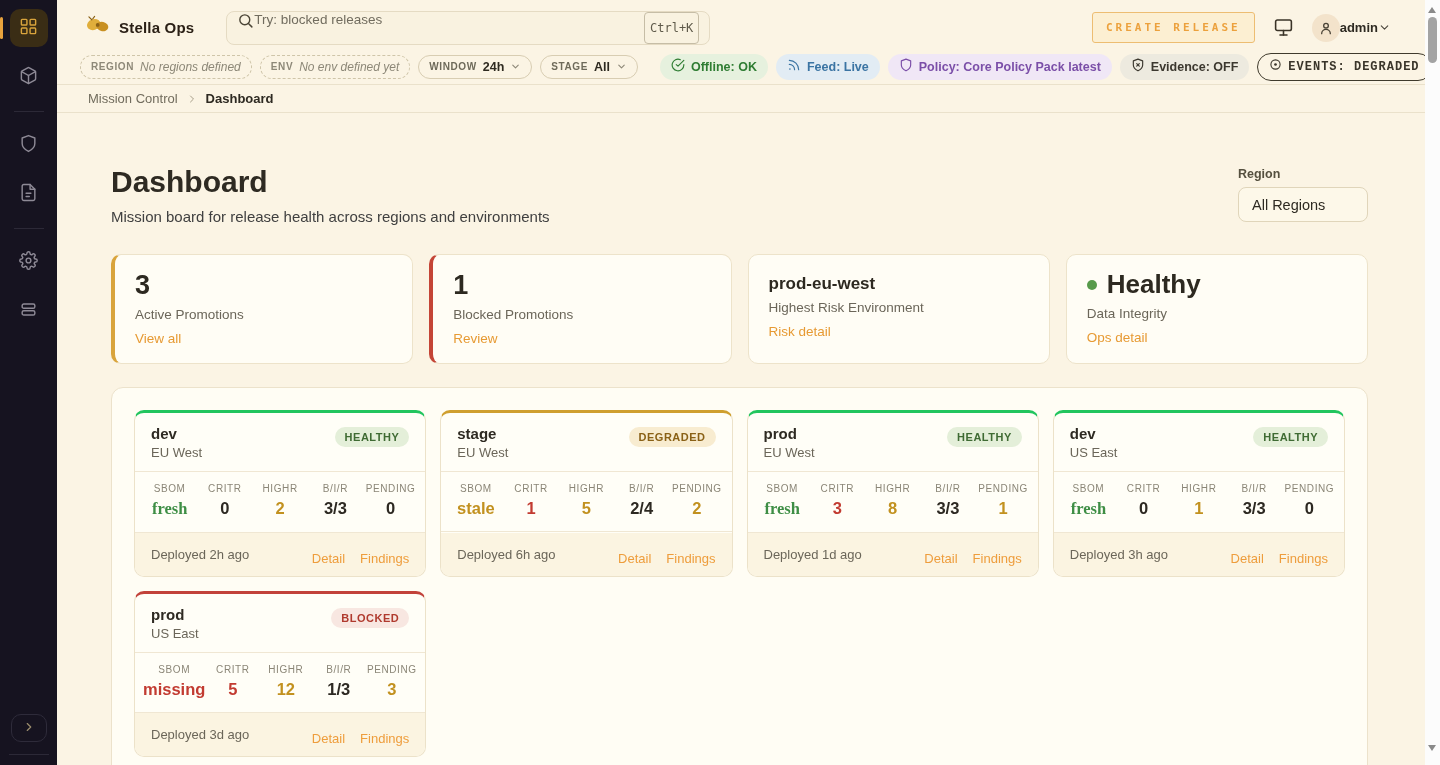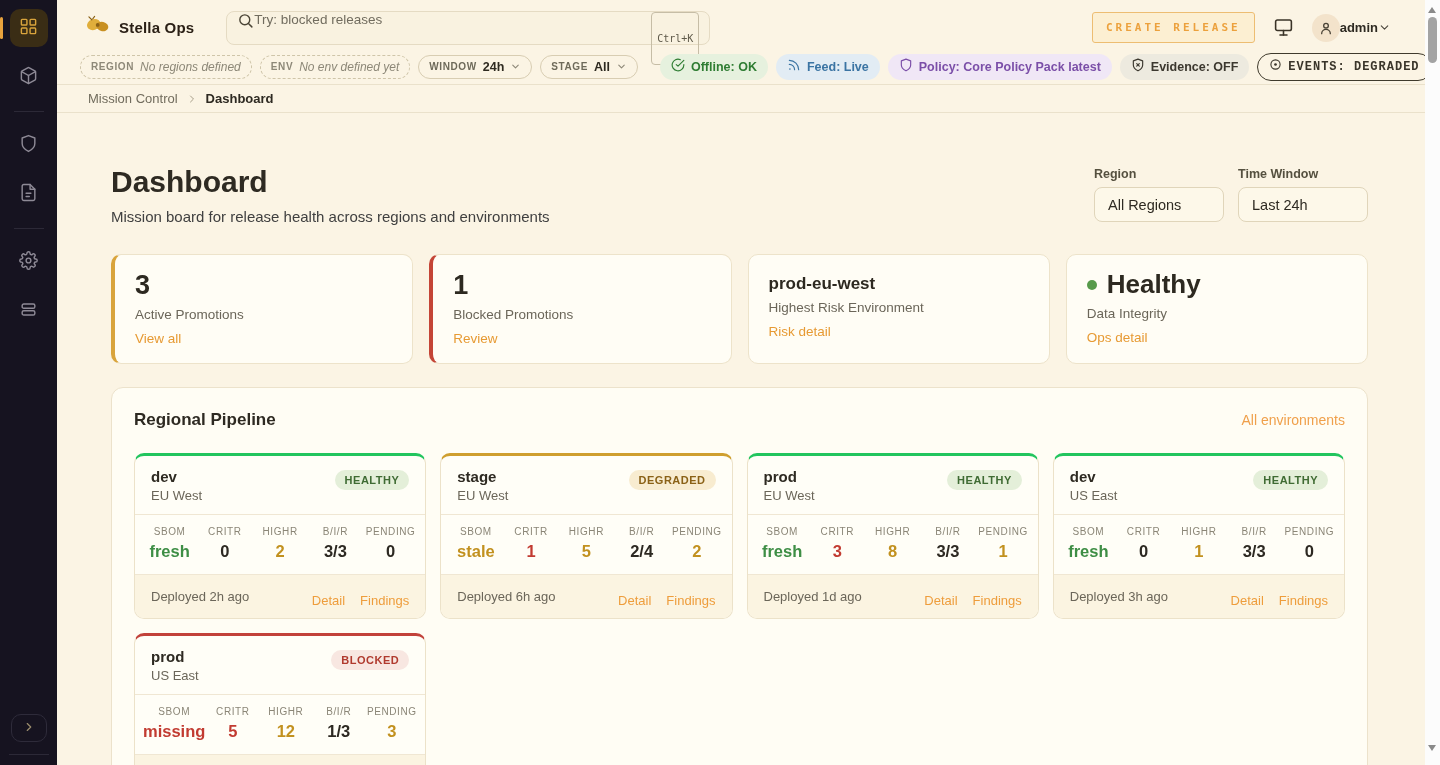--- a/index.html
+++ b/index.html
@@ -47,22 +47,22 @@
     border:1px solid #e5dbc3; border-radius:8px; background:#f9f2e0;
     display:flex; align-items:flex-start; padding:0 10px; gap:0;
   }
   .searchbar svg { color:#4a4435; flex-shrink:0; }
   .search-input {
     flex:1; border:none; outline:none; background:transparent;
     font-family:"Liberation Sans",sans-serif; font-size:13.5px; color:#5d5849;
   }
   .search-input::placeholder { color:#716c5e; opacity:1; }
   .kbd {
-    font-family:"DejaVu Sans Mono",monospace; font-size:10px; color:#5f5a4a;
-    border:1px solid #c6bda6; border-radius:4px; padding:20px 5px; flex-shrink:0;
+    font-family:"DejaVu Sans Mono",monospace; font-size:12px; color:#5f5a4a;
+    border:1px solid #c6bda6; border-radius:4px; padding:8px 5px; flex-shrink:0;
   }
   .topbar-right { margin-left:auto; display:flex; align-items:center; gap:18px; }
   .create-btn {
     font-family:"DejaVu Sans Mono",monospace; font-size:11px; font-weight:600;
     letter-spacing:3px; color:#eca13d; background:#fcefd2;
     border:1px solid #edbd72; border-radius:3px; padding:8px 13px; cursor:pointer;
   }
   .monitor-btn { color:#3a3327; display:flex; cursor:pointer; }
   .user-wrap { display:flex; align-items:center; gap:0; cursor:pointer; }
   .avatar {
@@ -161,21 +161,21 @@
   .b-healthy  { background:#e4efd9; color:#3f6b33; }
   .b-degraded { background:#f8ecd0; color:#8a6116; }
   .b-blocked  { background:#f8e7e1; color:#b03a2e;text-align:right; }
   .pipe-stats {
     border-top:1px solid #f0e7d3; border-bottom:1px solid #f0e7d3;
     padding:11px 8px 13px; display:grid; grid-template-columns:repeat(5,1fr);
     text-align:center; column-gap:2px;
   }
   .s-label { font-size:10px; color:#8b8677; letter-spacing:0.6px; margin-bottom:5px; }
   .s-value { font-size:16.5px; font-weight:bold; }
-  .c-green { color:#3e8e45; }
+  .c-green { color:#3e8e45;font-family:Liberation Serif, serif; }
   .c-amber { color:#c2911f; }
   .c-red   { color:#c23b31; }
   .c-dark  { color:#2d2922; }
   .pipe-foot {
     background:#fbf4e1; padding:10px 16px; display:flex; justify-content:space-between;
     align-items:center; font-size:13px; margin-top:auto;
   }
   .deployed { color:#6b6659; }
   .foot-links { display:flex; gap:15px; }
   .foot-link { color:#ee9d3c; cursor:pointer;margin-top:8px; }
@@ -409,26 +409,20 @@
           <h1 class="page-title">Dashboard</h1>
           <div class="page-subtitle">Mission board for release health across regions and environments</div>
         </div>
         <div class="head-filters">
           <div>
             <div class="filter-label">Region</div>
             <div class="filter-box">
               <span>All Regions</span>
             </div>
           </div>
-          <div>
-            <div class="filter-label">Time Window</div>
-            <div class="filter-box">
-              <span>Last 24h</span>
-            </div>
-          </div>
         </div>
       </div>
 
       <div class="stat-row">
         <div class="stat-card accent-amber">
           <div class="stat-value">3</div>
           <div class="stat-label">Active Promotions</div>
           <span class="stat-link">View all</span>
         </div>
         <div class="stat-card accent-red">
@@ -445,24 +439,20 @@
           <div class="stat-value medium">
             <span class="health-dot"></span>
             <span>Healthy</span>
           </div>
           <div class="stat-label">Data Integrity</div>
           <span class="stat-link">Ops detail</span>
         </div>
       </div>
 
       <section class="pipeline">
-        <div class="section-head">
-          <h2 class="section-title">Regional Pipeline</h2>
-          <span class="section-link">All environments</span>
-        </div>
         <div class="pipe-grid">
 
           <div class="pipe-card top-green">
             <div class="pipe-head">
               <div>
                 <div class="pipe-env">dev</div>
                 <div class="pipe-region">EU West</div>
               </div>
               <span class="badge b-healthy">HEALTHY</span>
             </div>

